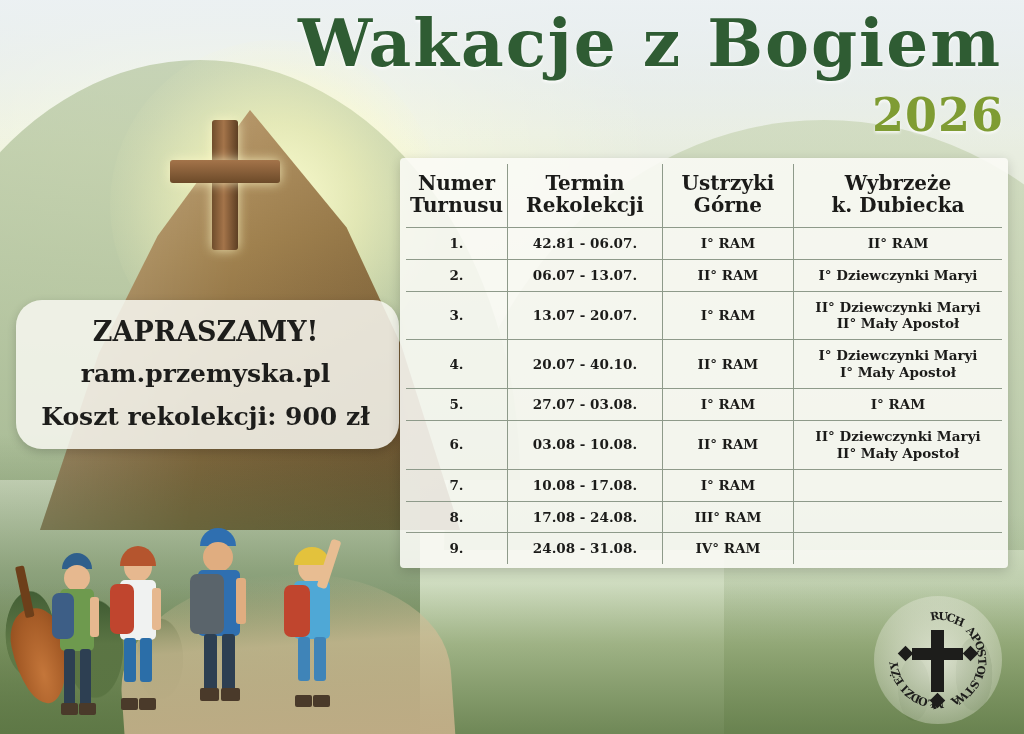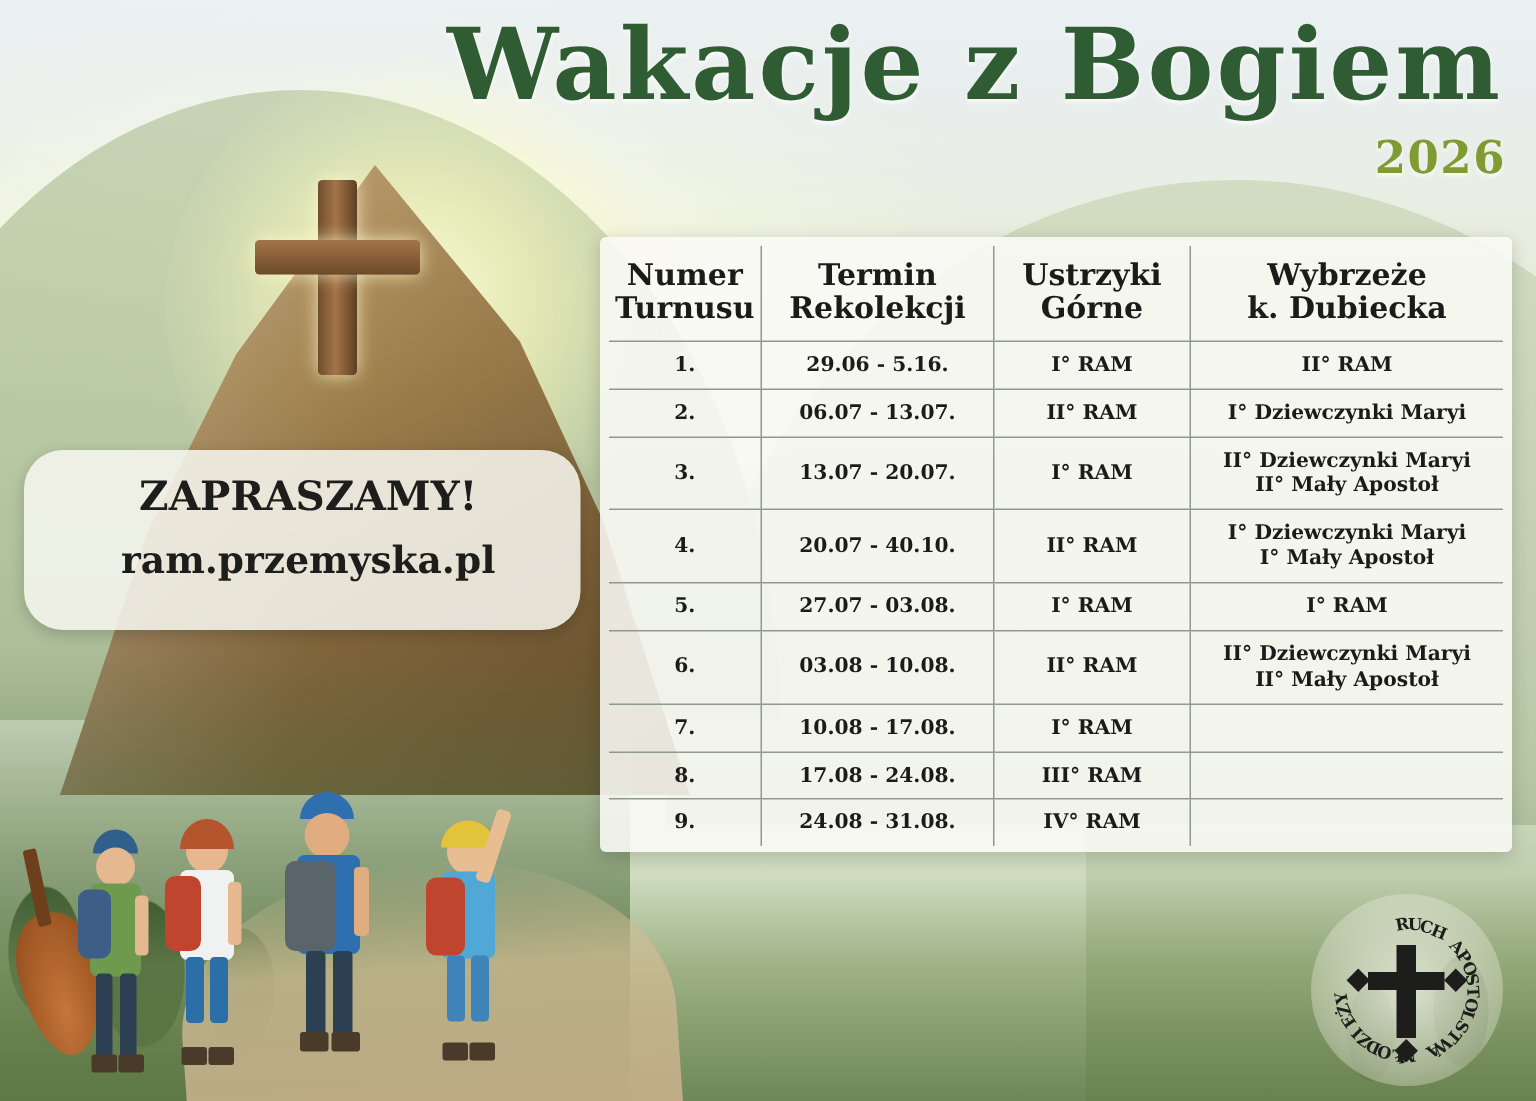--- a/index.html
+++ b/index.html
@@ -146,34 +146,34 @@
     line-height: 1;
     font-weight: 700;
     color: #2f5c33;
     font-family: "DejaVu Serif", serif;
     letter-spacing: 2px;
     text-shadow: 0 2px 3px rgba(255,255,255,0.8);
   }
   .title-year {
     position: absolute;
     right: 20px; top: 88px;
-    font-size: 30px;
+    font-size: 46px;
     font-weight: 700;
     color: #7f9c33;
     font-family: "DejaVu Serif", serif;
     letter-spacing: 1px;
     text-shadow: 0 2px 3px rgba(255,255,255,0.75);
   }
 
   
   .invite {
     position: absolute;
     left: 16px; top: 300px;
     width: 355px;
-    padding: 16px 4px 18px 12px;
+    padding: 16px 16px 18px 12px;
     background: rgba(247,247,240,0.86);
     border-radius: 26px;
     box-shadow: 0 3px 10px rgba(0,0,0,0.18);
     text-align: center;
     color: #1d1d1b;
     font-family: "DejaVu Serif", serif;
     font-weight: 700;
   }
   .invite .l1 { font-size: 27px; margin-bottom: 12px; }
   .invite .l2 { font-size: 25px; }
@@ -331,20 +331,21 @@
       <div class="boot" style="left:33px; top:152px; width:17px; height:12px;"></div>
     </div>
   </div>
 
   <div class="title">Wakacje z Bogiem</div>
   <div class="title-year">2026</div>
 
   <div class="invite">
     <div class="l1">ZAPRASZAMY!</div>
     <div class="l3">ram.przemyska.pl</div>
+    <div class="l4">Koszt rekolekcji: 900 zł</div>
   </div>
 
   <div class="table-card">
     <table class="sched">
       <thead>
         <tr>
           <th class="col-num">
             <div>Numer</div>
             <div>Turnusu</div>
           </th>
@@ -358,21 +359,21 @@
           </th>
           <th class="col-wyb">
             <div>Wybrzeże</div>
             <div>k. Dubiecka</div>
           </th>
         </tr>
       </thead>
       <tbody>
         <tr>
           <td class="num">1.</td>
-          <td>29.06 - 5.16.</td>
+          <td>42.81 - 06.07.</td>
           <td>I° RAM</td>
           <td class="wrap">II° RAM</td>
         </tr>
         <tr>
           <td class="num">2.</td>
           <td>06.07 - 13.07.</td>
           <td>II° RAM</td>
           <td class="wrap">I° Dziewczynki Maryi</td>
         </tr>
         <tr>

